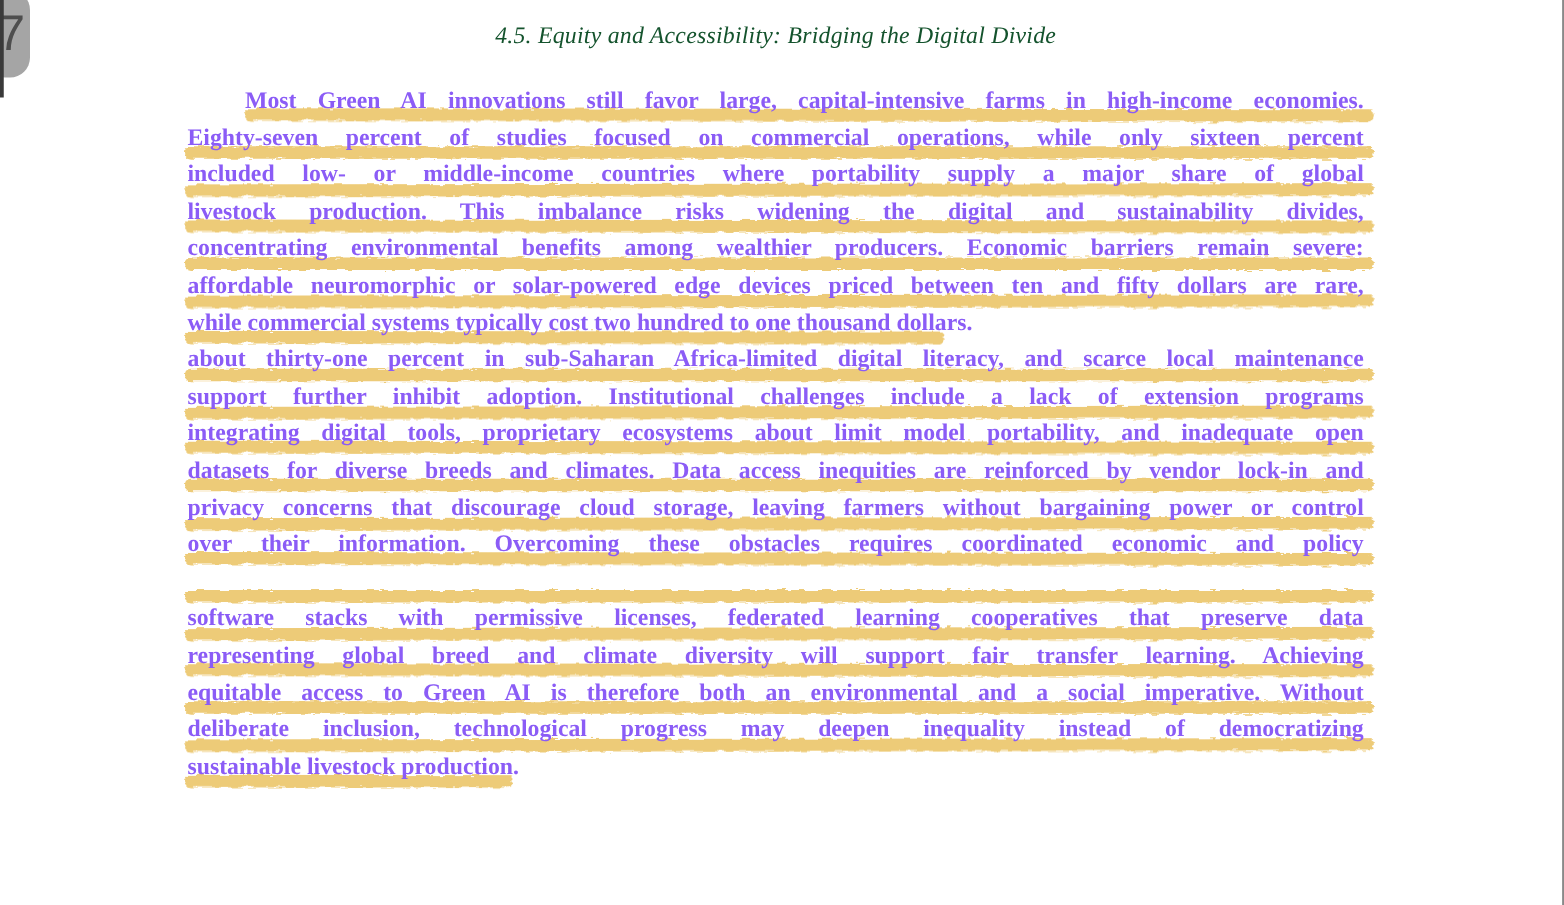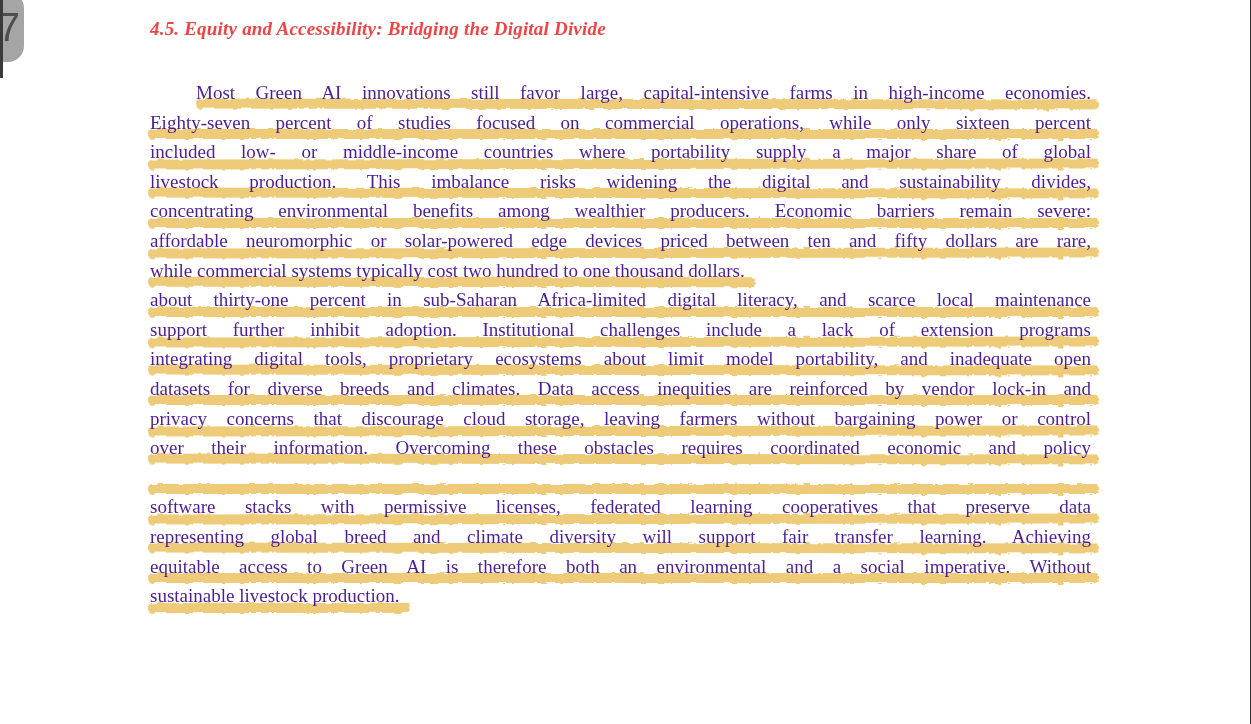--- a/index.html
+++ b/index.html
@@ -53,29 +53,31 @@
   .content {
     position: absolute;
     left: 150px;
     top: 0;
     width: 941px;
   }
   .heading {
     margin: 16px 0 0 0;
     font-size: 19px;
     line-height: 26px;
-    font-weight: bold;
+    font-weight: normal;
     font-style: italic;
-    color: #ef4444;
+    color: #14532d;
     letter-spacing: 0.2px;
+    text-align: center;
   }
   .body-text {
-    margin-top: 36px;
+    margin-top: 24px;
     font-size: 19px;
-    color: #4c1d95;
+    color: #8b5cf6;
+    font-weight: bold;
   }
   .line {
     position: relative;
     height: 29.6px;
     line-height: 29.6px;
     text-align: justify;
     text-align-last: justify;
     white-space: nowrap;
   }
   .line.indent { text-indent: 46px; }
@@ -129,16 +131,17 @@
         <div class="line"><div class="hl"></div><span class="txt">about thirty-one percent in sub-Saharan Africa-limited digital literacy, and scarce local maintenance</span></div>
         <div class="line"><div class="hl"></div><span class="txt">support further inhibit adoption. Institutional challenges include a lack of extension programs</span></div>
         <div class="line"><div class="hl"></div><span class="txt">integrating digital tools, proprietary ecosystems about limit model portability, and inadequate open</span></div>
         <div class="line"><div class="hl"></div><span class="txt">datasets for diverse breeds and climates. Data access inequities are reinforced by vendor lock-in and</span></div>
         <div class="line"><div class="hl"></div><span class="txt">privacy concerns that discourage cloud storage, leaving farmers without bargaining power or control</span></div>
         <div class="line"><div class="hl"></div><span class="txt">over their information. Overcoming these obstacles requires coordinated economic and policy</span></div>
         <div class="line"><div class="hl"></div></div>
         <div class="line"><div class="hl"></div><span class="txt">software stacks with permissive licenses, federated learning cooperatives that preserve data</span></div>
         <div class="line"><div class="hl"></div><span class="txt">representing global breed and climate diversity will support fair transfer learning. Achieving</span></div>
         <div class="line"><div class="hl"></div><span class="txt">equitable access to Green AI is therefore both an environmental and a social imperative. Without</span></div>
+        <div class="line"><div class="hl"></div><span class="txt">deliberate inclusion, technological progress may deepen inequality instead of democratizing</span></div>
         <div class="line no-stretch"><div class="hl" style="right: auto; width: 261.594px;"></div><span class="txt">sustainable livestock production.</span></div>
       </div>
   </div>
 </div>
 
 </body></html>

